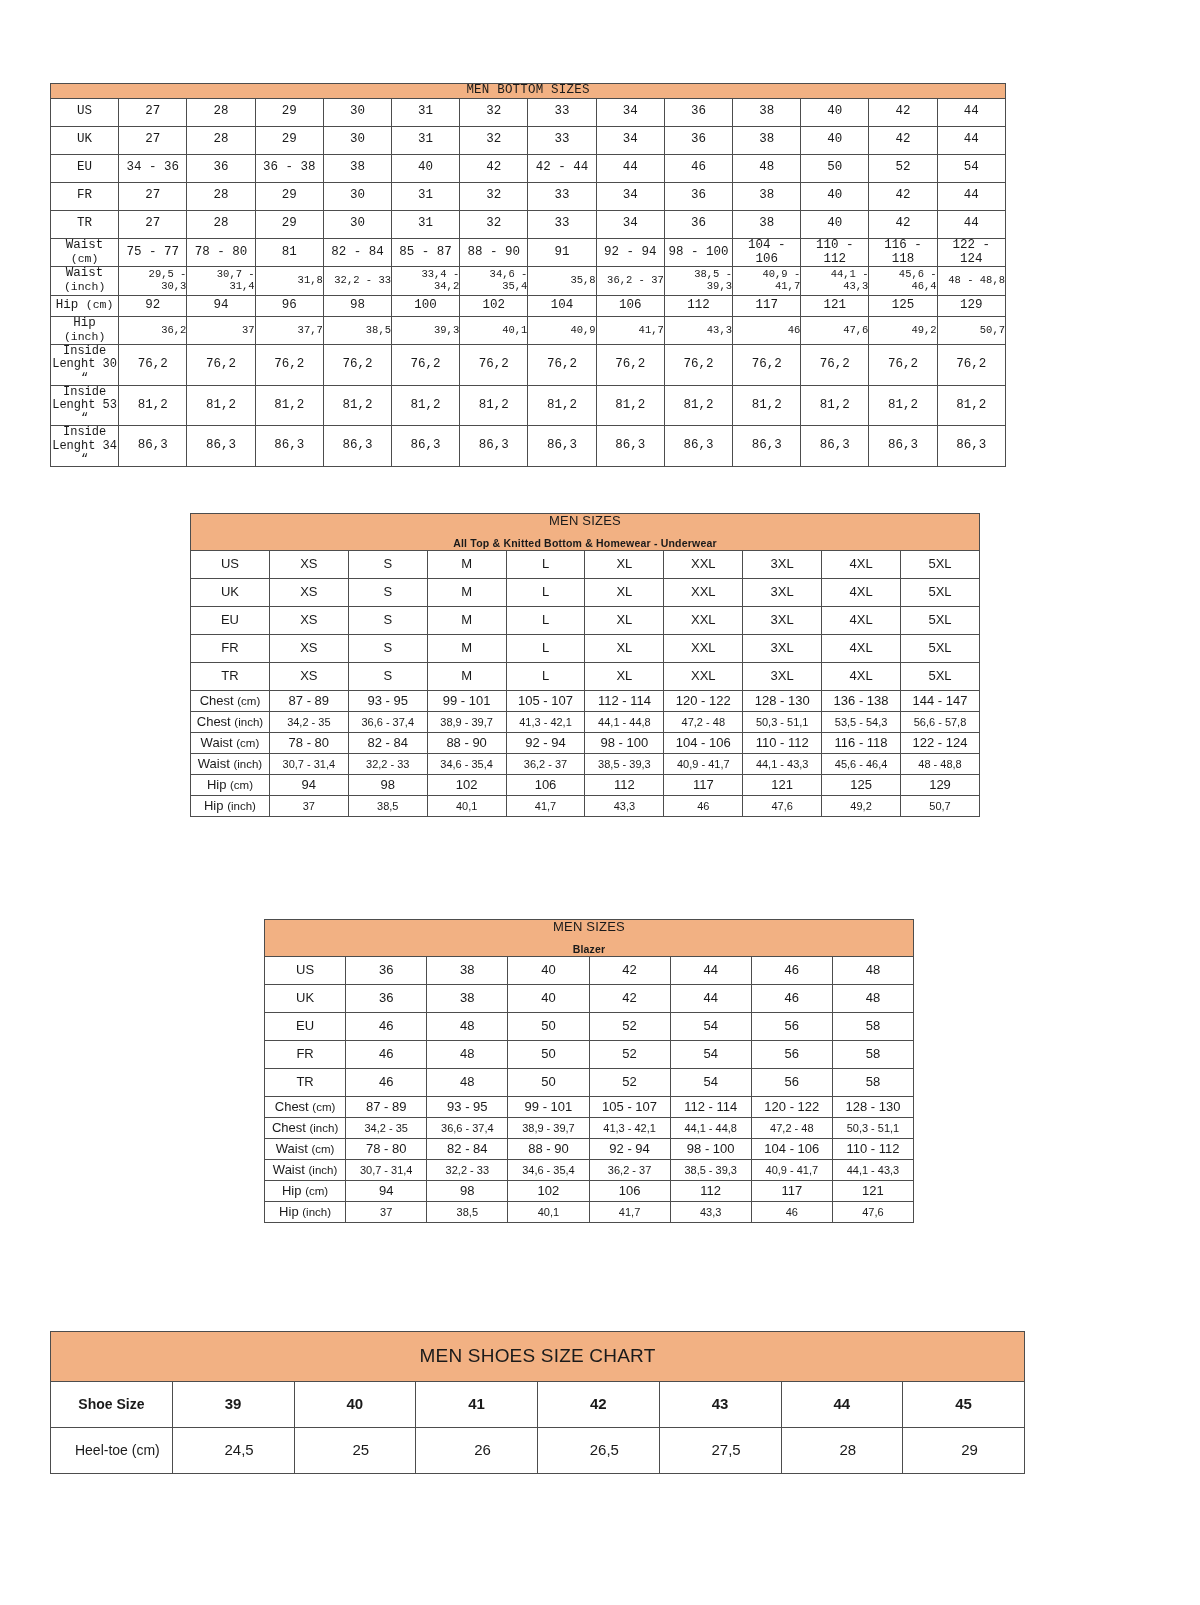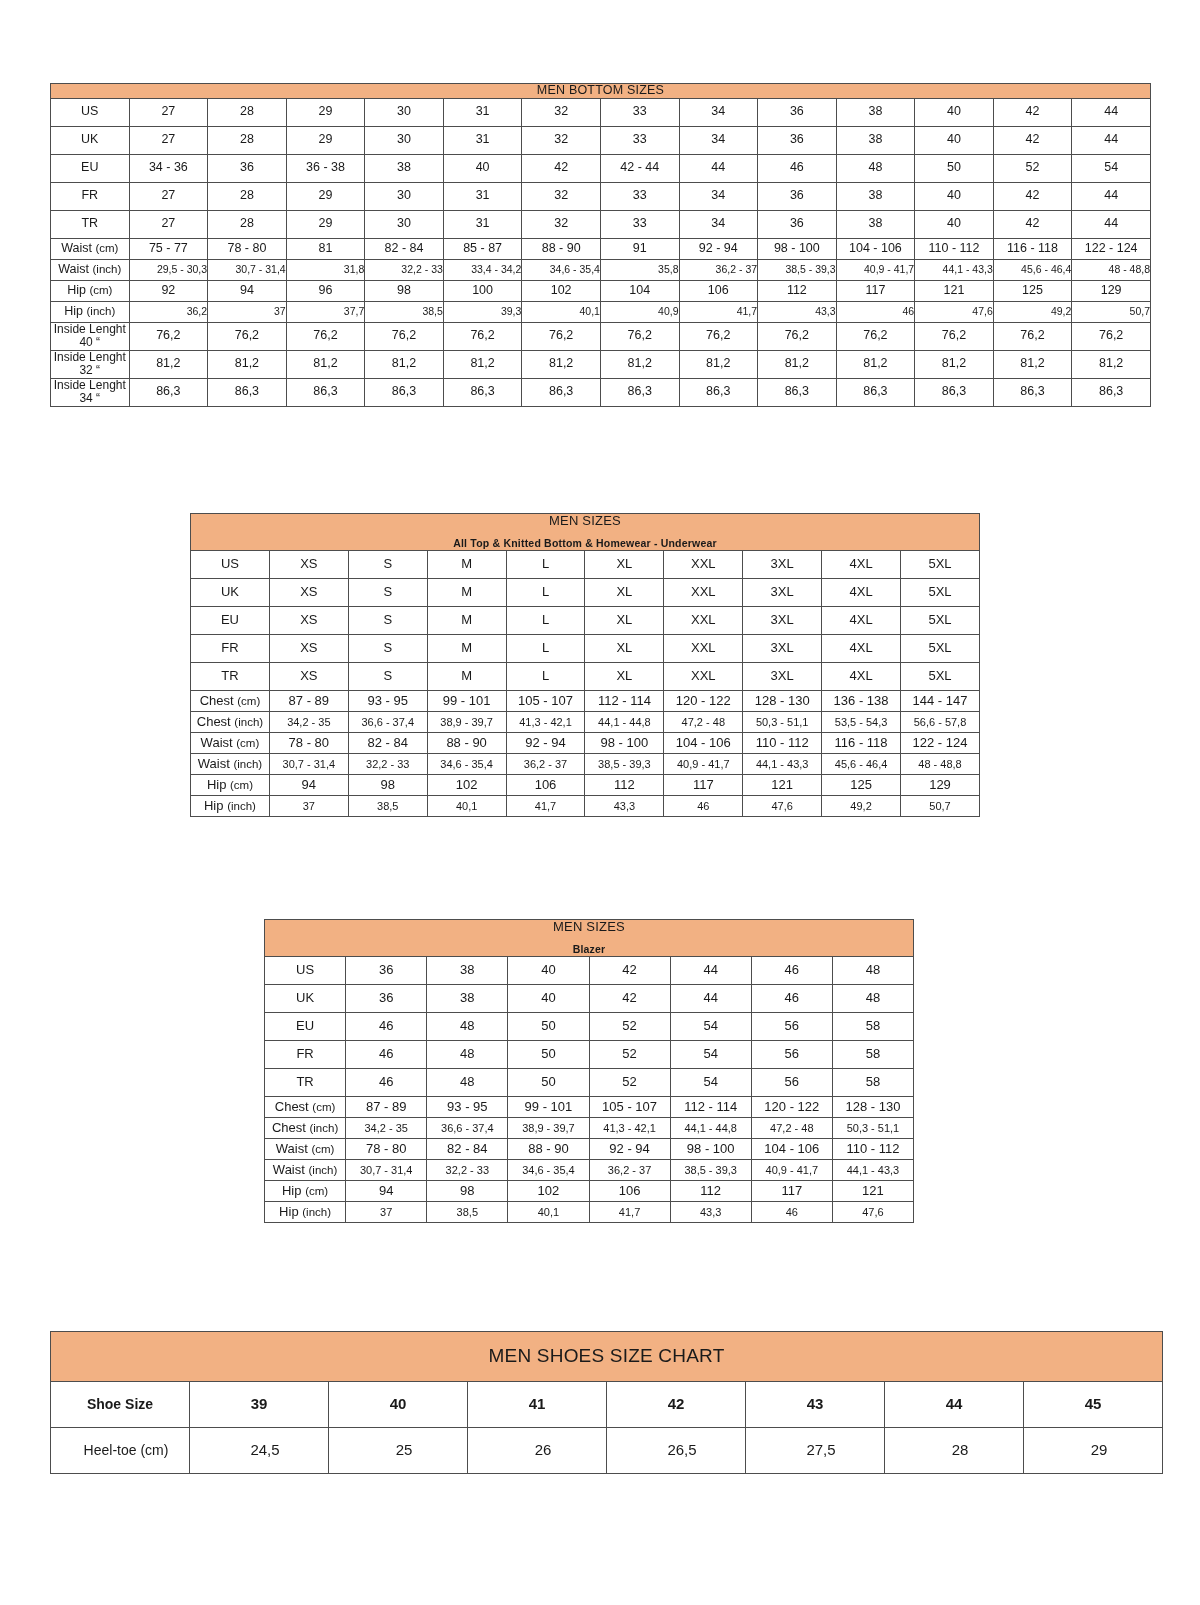--- a/index.html
+++ b/index.html
@@ -76,21 +76,22 @@
   }
   .srow td {
     height: 27px;
   }
 
   
   #t1 {
     position: absolute;
     left: 50px;
     top: 83px;
-    width: 1101px;
+    width: 956px;
+    font-family: Liberation Mono, monospace;
   }
   #t1 td { font-size: 12.5px; }
   #t1 .rowlabel { width: 148px; }
   #t1 .pairbot td.val { font-size: 10.5px; text-align: right; }
   #t1 .rowlabel.small { font-size: 12px; }
 
   
   #t2 {
     position: absolute;
     left: 190px;
@@ -110,21 +111,21 @@
   }
   #t3 .rowlabel { width: 150px; }
   #t3 td { font-size: 13px; }
   #t3 .pairbot td.val { font-size: 11px; }
 
   
   #t4 {
     position: absolute;
     left: 50px;
     top: 1331px;
-    width: 1113px;
+    width: 975px;
   }
   #t4 td { font-size: 15px; }
   #t4 .title-cell { font-size: 19px; padding: 14px 0; }
   #t4 .rowlabel { width: 245px; font-size: 14px; }
   #t4 .shoe-row td { height: 45px; font-weight: bold; }
   #t4 .heel-row td { height: 45px; padding-left: 12px; }
   #t4 .heel-row td.val { font-weight: normal; }
 </style>
 </head>
 <body>
@@ -277,37 +278,37 @@
       <td class="val">40,9</td>
       <td class="val">41,7</td>
       <td class="val">43,3</td>
       <td class="val">46</td>
       <td class="val">47,6</td>
       <td class="val">49,2</td>
       <td class="val">50,7</td>
     </tr>
 
     <tr class="srow">
-      <td class="rowlabel small">Inside Lenght 40 “</td>
-      <td class="val">76,2</td>
-      <td class="val">76,2</td>
-      <td class="val">76,2</td>
-      <td class="val">76,2</td>
-      <td class="val">76,2</td>
-      <td class="val">76,2</td>
-      <td class="val">76,2</td>
-      <td class="val">76,2</td>
-      <td class="val">76,2</td>
-      <td class="val">76,2</td>
-      <td class="val">76,2</td>
-      <td class="val">76,2</td>
-      <td class="val">76,2</td>
-    </tr>
-    <tr class="srow">
-      <td class="rowlabel small">Inside Lenght 32 “</td>
+      <td class="rowlabel small">Inside Lenght 30 “</td>
+      <td class="val">76,2</td>
+      <td class="val">76,2</td>
+      <td class="val">76,2</td>
+      <td class="val">76,2</td>
+      <td class="val">76,2</td>
+      <td class="val">76,2</td>
+      <td class="val">76,2</td>
+      <td class="val">76,2</td>
+      <td class="val">76,2</td>
+      <td class="val">76,2</td>
+      <td class="val">76,2</td>
+      <td class="val">76,2</td>
+      <td class="val">76,2</td>
+    </tr>
+    <tr class="srow">
+      <td class="rowlabel small">Inside Lenght 53 “</td>
       <td class="val">81,2</td>
       <td class="val">81,2</td>
       <td class="val">81,2</td>
       <td class="val">81,2</td>
       <td class="val">81,2</td>
       <td class="val">81,2</td>
       <td class="val">81,2</td>
       <td class="val">81,2</td>
       <td class="val">81,2</td>
       <td class="val">81,2</td>

